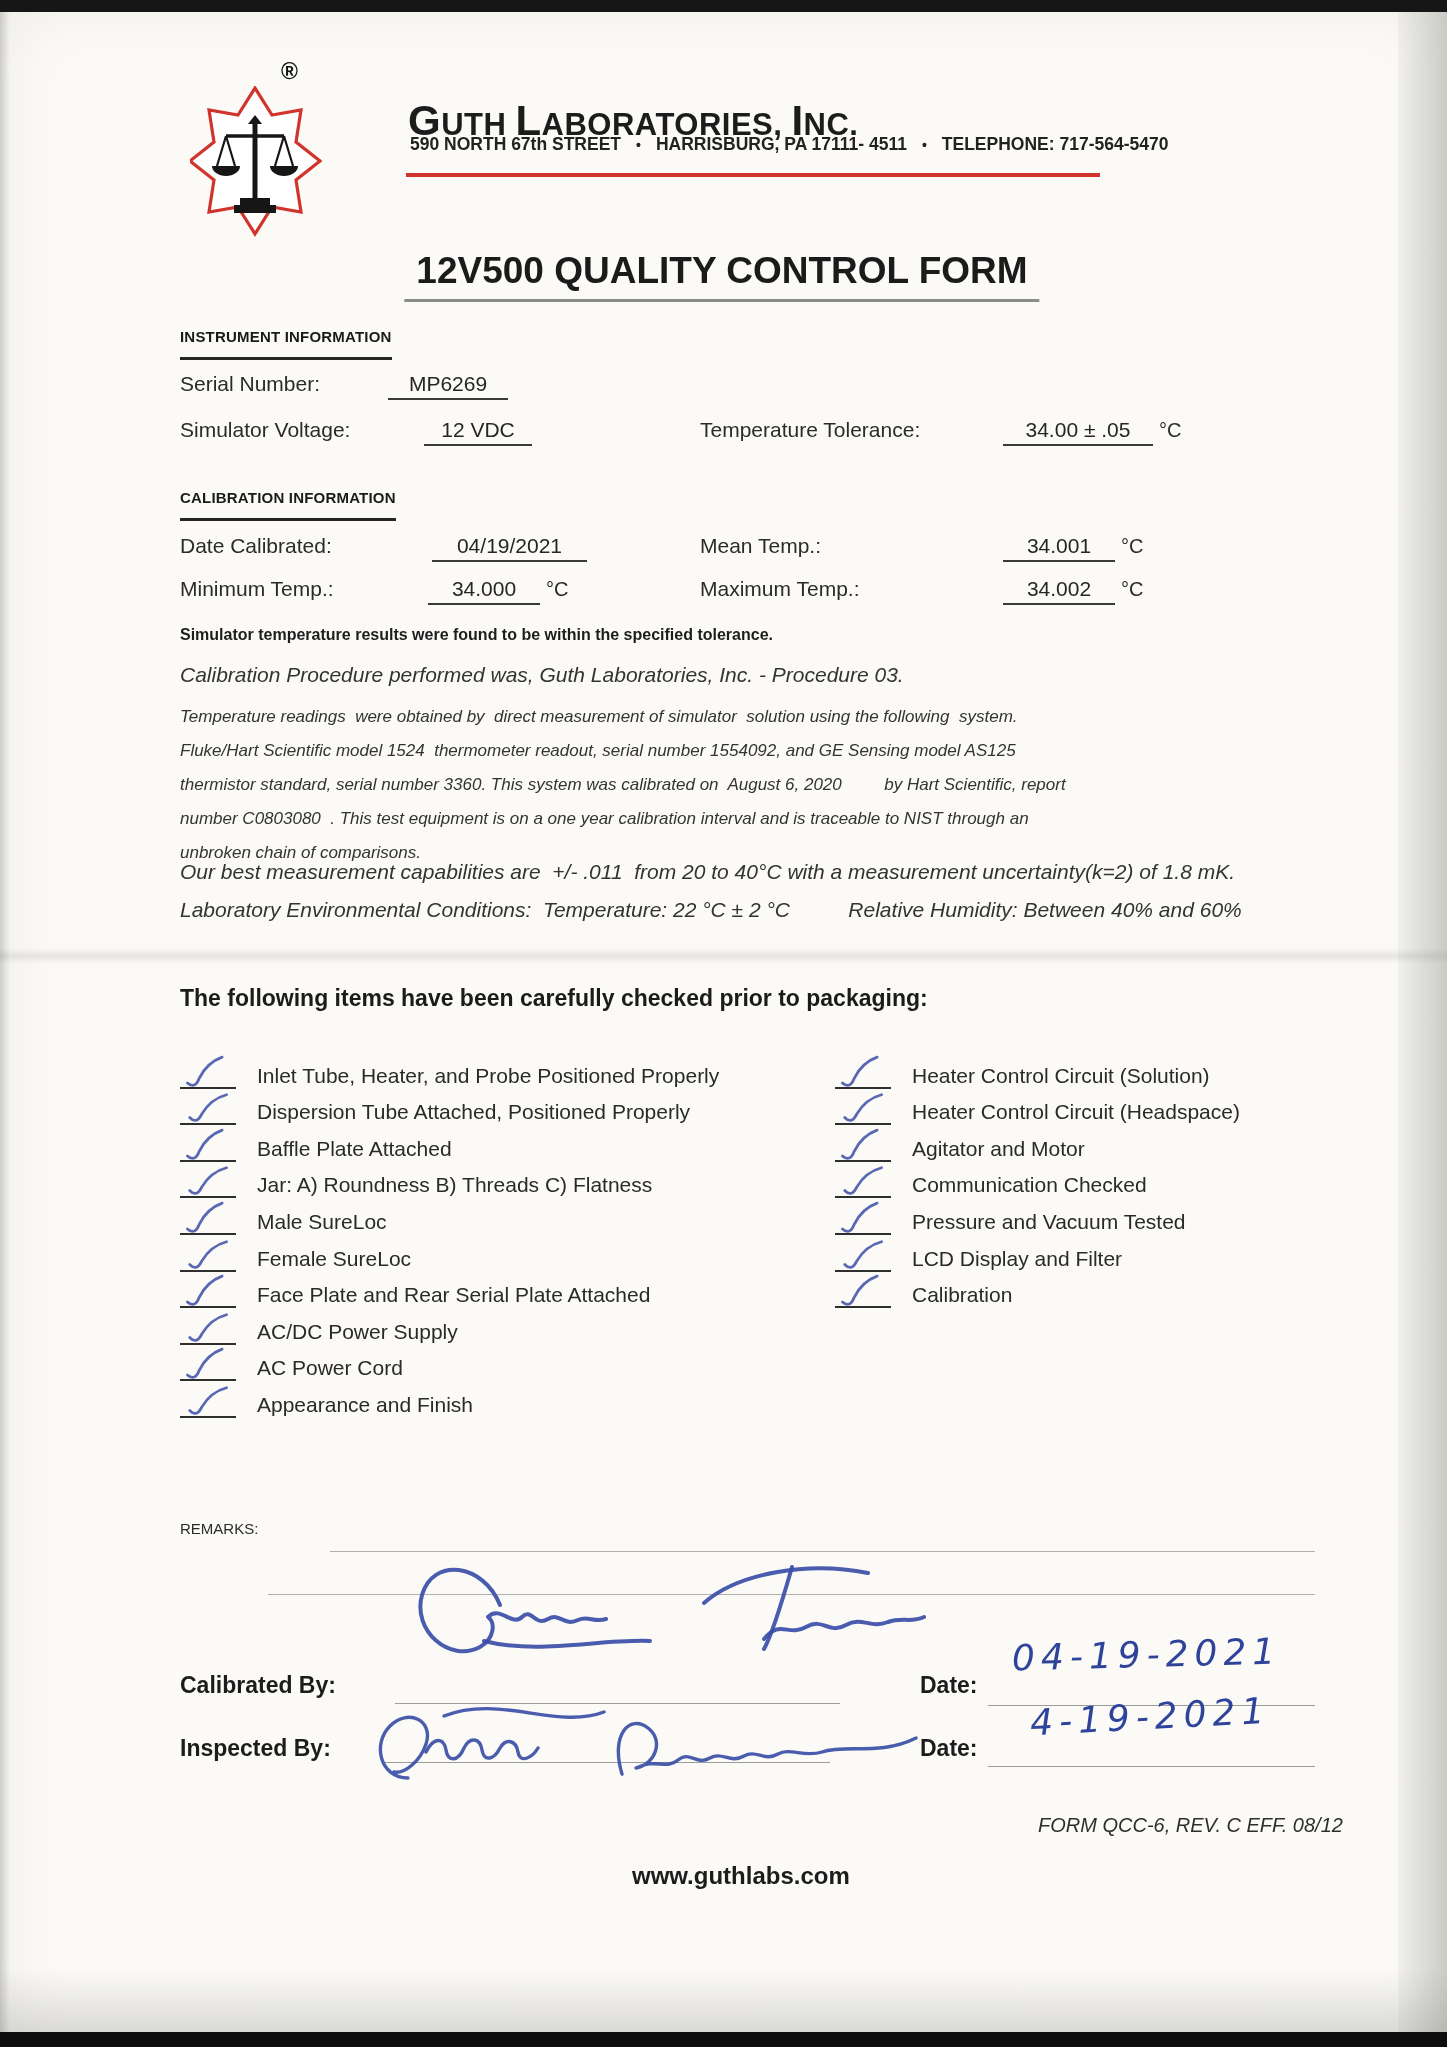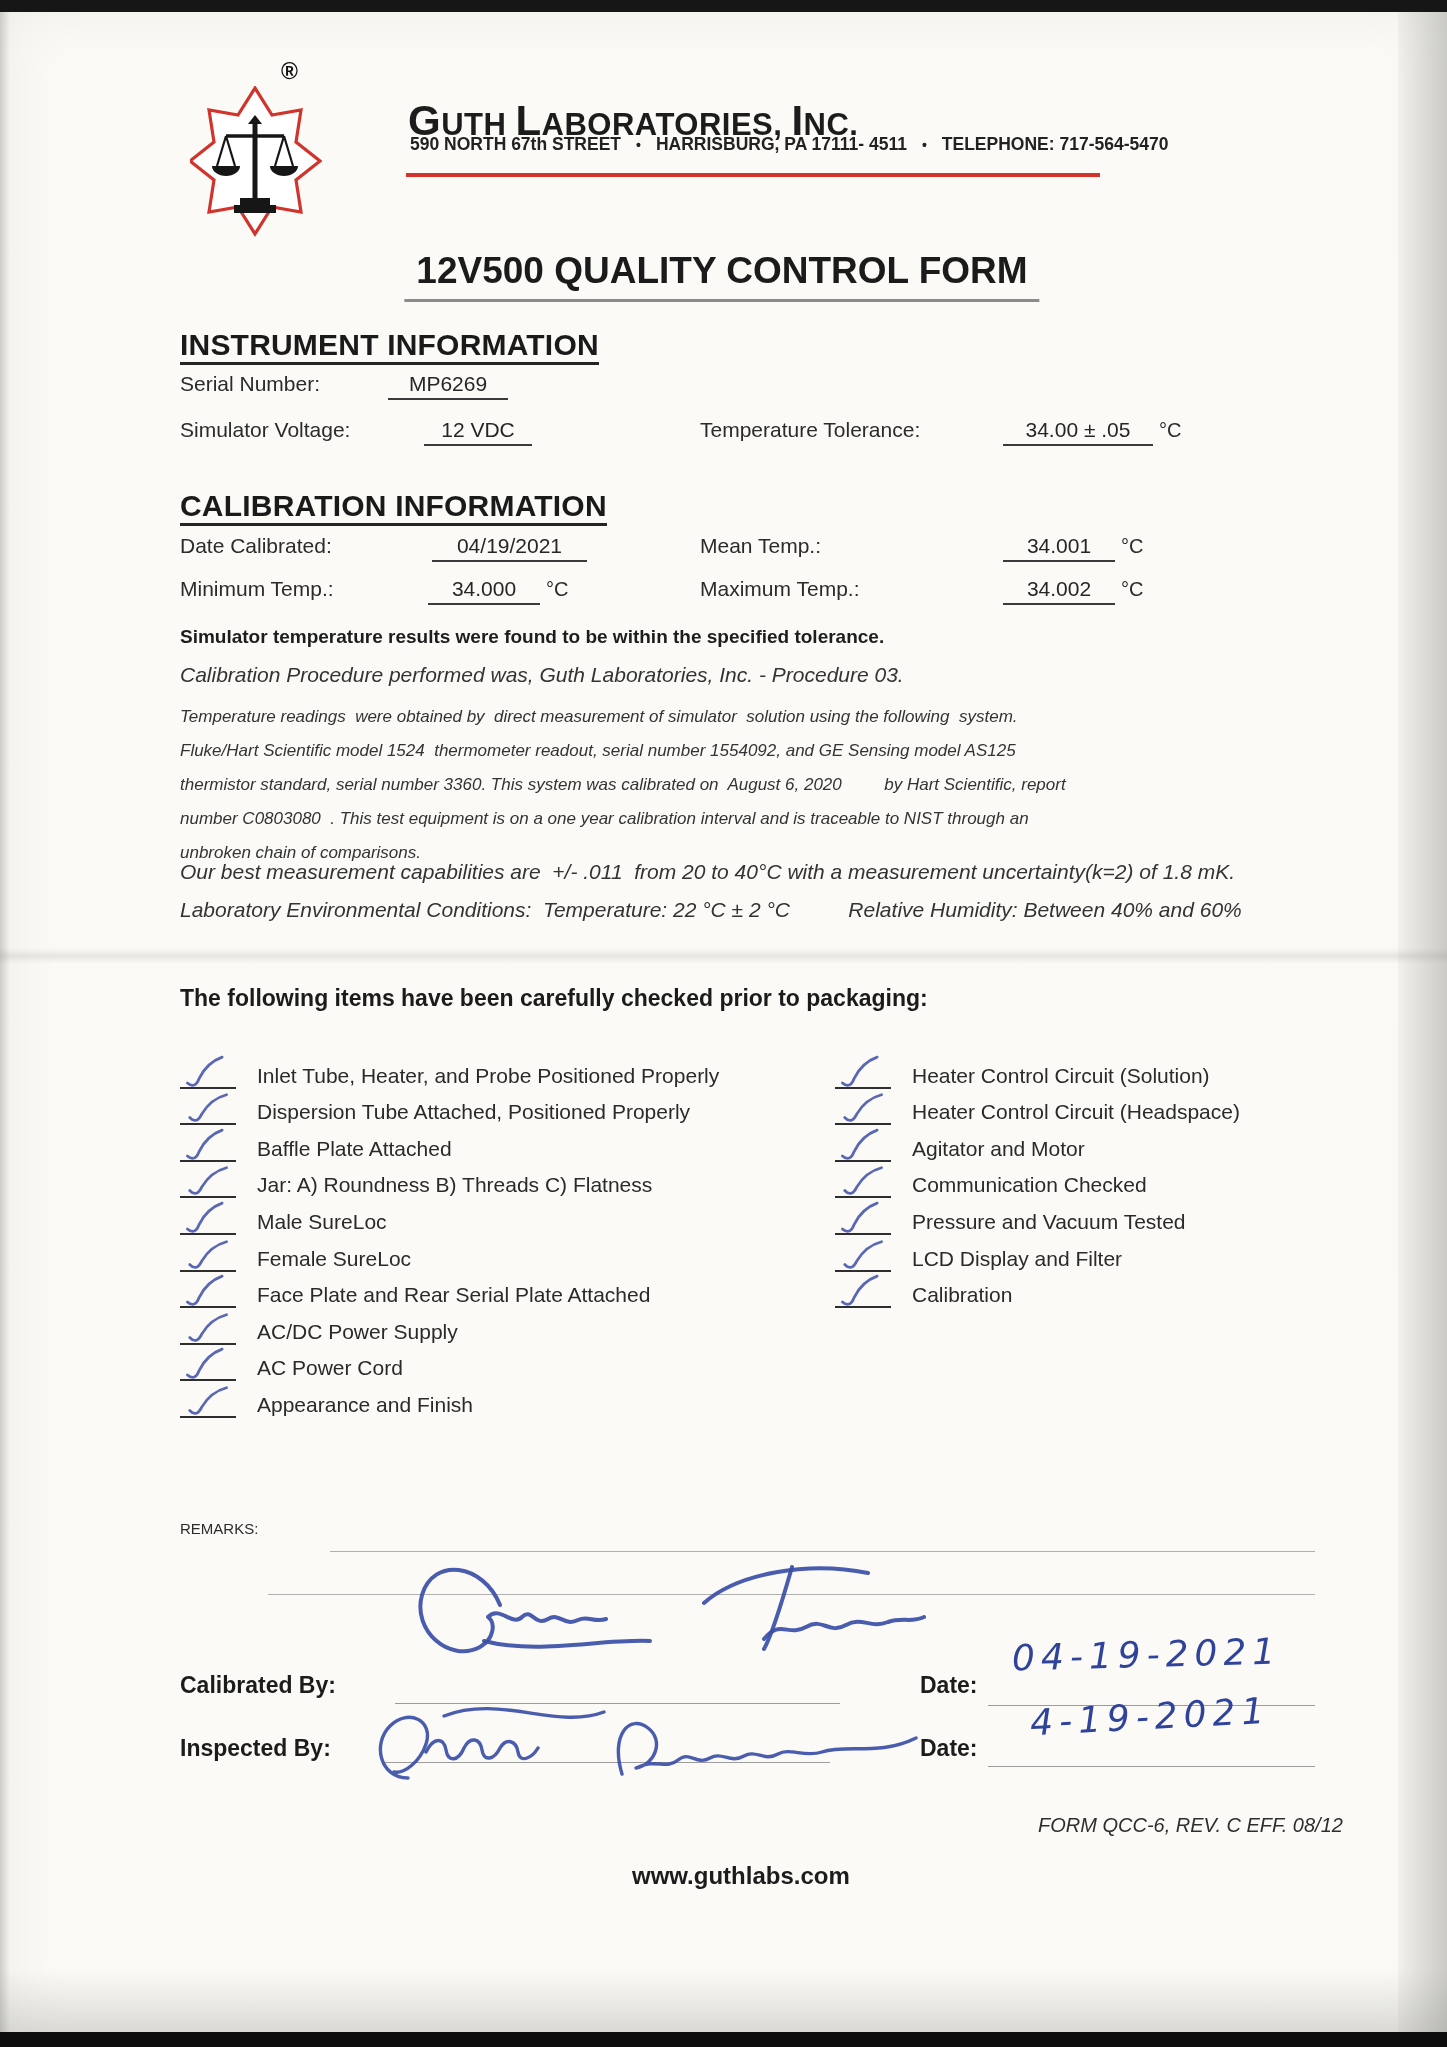--- a/index.html
+++ b/index.html
@@ -26,27 +26,27 @@
   .company-name{left:408px;top:97px;white-space:nowrap;color:#1c1c1c;letter-spacing:.5px;}
   .co-word{display:inline-block;text-transform:uppercase;font-weight:bold;font-size:31px;margin-right:9px;}
   .co-word::first-letter{font-size:42px;}
   .address-row{left:410px;top:134px;display:flex;align-items:center;gap:15px;
     font-weight:bold;font-size:17.5px;color:#222;white-space:nowrap;}
   .addr-bullet{font-size:14px;}
   .red-rule{left:406px;top:173px;width:694px;height:4px;}
   
   .form-title{left:722px;top:250px;transform:translateX(-50%);white-space:nowrap;
     font-size:37px;font-weight:bold;color:#1b1b1b;border-bottom:3px solid #8b8b89;padding:0 12px 7px;}
-  .sec-heading{font-size:30px;font-weight:bold;color:#1a1a1a;
-    border-bottom:3px solid #252525;padding-bottom:0;letter-spacing:.2px;}
+  .sec-heading{font-size:15px;font-weight:bold;color:#1a1a1a;
+    border-bottom:3px solid #252525;padding-bottom:12px;letter-spacing:.2px;}
   .lbl{font-size:21px;color:#2b2b2b;white-space:nowrap;}
   .uval{display:inline-block;font-size:21px;color:#262626;border-bottom:2px solid #3a3a3a;
     text-align:center;padding:0 10px 2px;white-space:nowrap;}
   .unit{font-size:20px;margin-left:6px;color:#2b2b2b;}
-  .bold-statement{font-size:19px;font-weight:bold;color:#1d1d1d;white-space:pre;}
+  .bold-statement{font-size:16px;font-weight:bold;color:#1d1d1d;white-space:pre;}
   .ital{font-style:italic;font-size:21px;color:#333;white-space:pre;}
   .ital-wrap{font-style:italic;font-size:17px;color:#333;white-space:pre-wrap;width:1140px;line-height:34px;}
   
   .chk-heading{font-size:23px;font-weight:bold;color:#1b1b1b;white-space:nowrap;}
   .chk-col{position:absolute;width:620px;}
   .chk-item{display:flex;align-items:flex-end;height:36.6px;}
   .chk-box{width:56px;height:30px;border-bottom:2.5px solid #2e2e2e;position:relative;flex:none;}
   .chk-svg{position:absolute;left:3px;bottom:-5px;width:44px;height:36px;overflow:visible;}
   .chk-svg path{stroke:#5a68b4;stroke-width:2.8;fill:none;stroke-linecap:round;}
   .chk-item:nth-child(odd) .chk-svg{transform:rotate(-3deg);}

